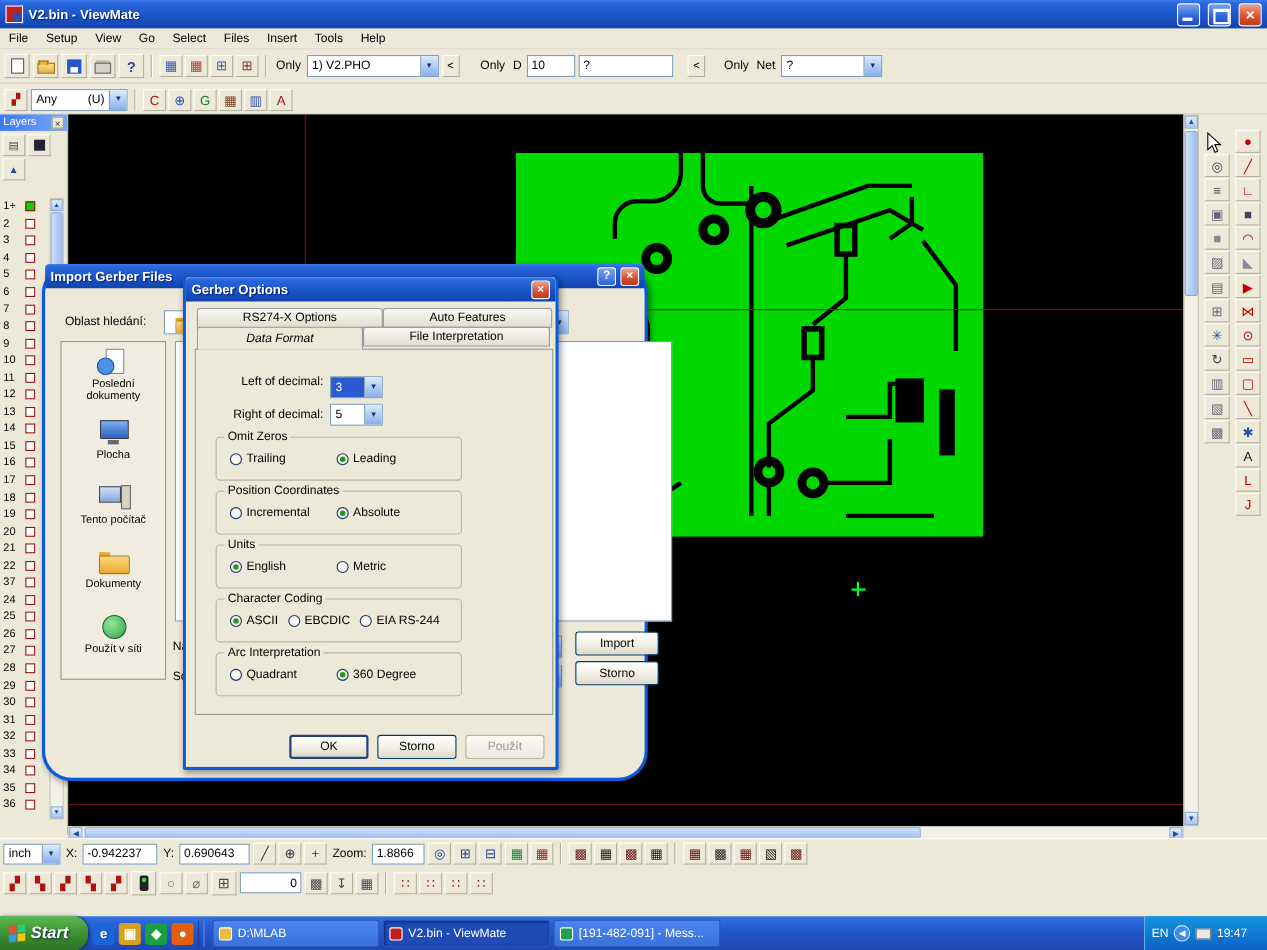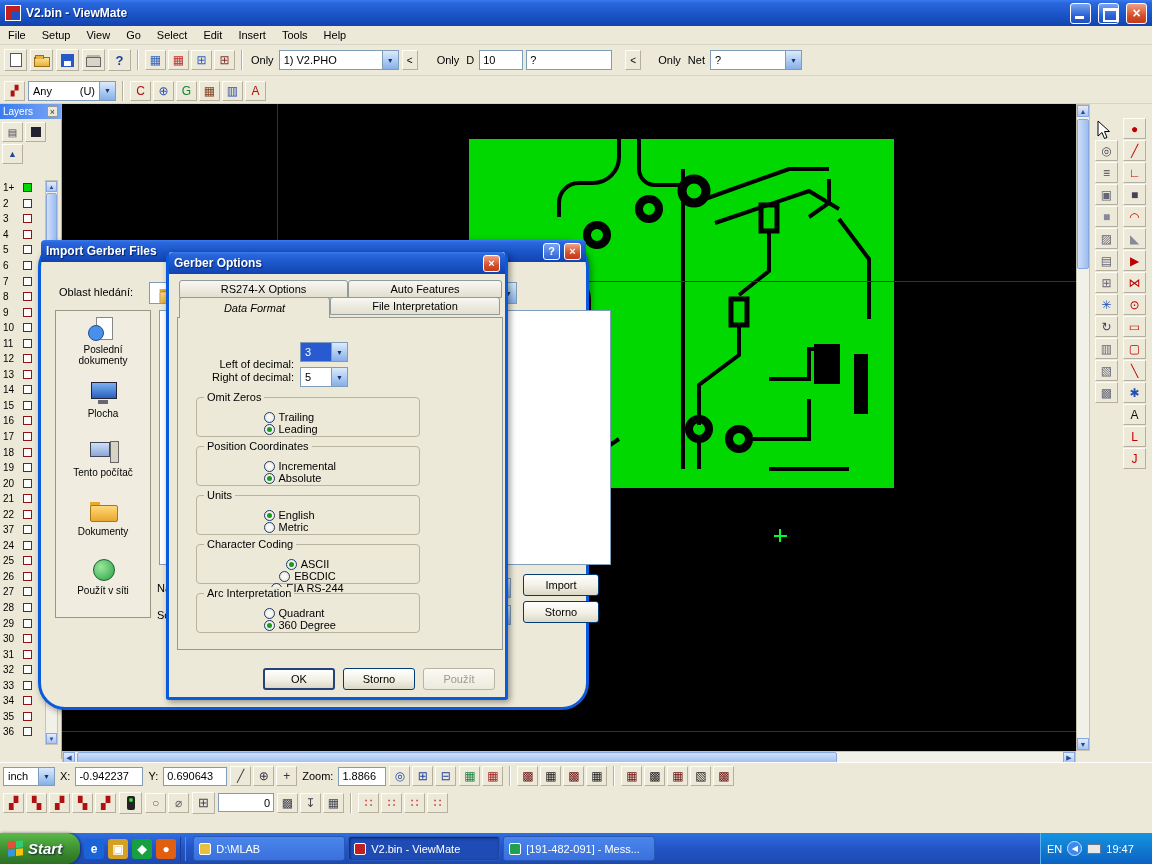--- a/index.html
+++ b/index.html
@@ -115,21 +115,21 @@
   
   #gerberdlg{left:166px;top:252px;width:342px;height:448px;z-index:20;}
   .tab{position:absolute;height:18px;display:flex;align-items:center;justify-content:center;font-size:11px;
     background:linear-gradient(#f8f7f2,#e2dfcf);border:1px solid #919b9c;border-radius:3px 3px 0 0;}
   .tab.active{height:21px;background:#ece9d8;border-bottom:none;z-index:3;}
   .tabpanel{position:absolute;left:8px;top:65px;width:326px;height:333px;background:#ece9d8;border:1px solid #919b9c;}
   .dlabel{position:absolute;white-space:nowrap;}
   .ra{text-align:right;}
   .grp{position:absolute;left:18px;width:224px;height:40px;border:1px solid #b8b4a0;border-radius:4px;}
   .grp .glabel{position:absolute;left:7px;top:-7px;background:#ece9d8;padding:0 3px;font-size:11px;}
-  .grp-row{position:absolute;left:12px;right:4px;top:13px;display:flex;align-items:center;flex-direction:column;}
+  .grp-row{position:absolute;left:12px;right:4px;top:13px;display:flex;align-items:center;}
   .grp.c2 .opt{width:97px;}
   .grp.c3 .opt{margin-right:9px;}
   .opt{display:flex;align-items:center;gap:4px;white-space:nowrap;}
   .radio{width:11px;height:11px;border-radius:50%;border:1px solid #1a3a6b;background:radial-gradient(#fff,#e8e4d8);position:relative;flex:0 0 auto;}
   .radio.sel::after{content:"";position:absolute;left:2px;top:2px;width:5px;height:5px;border-radius:50%;background:#1c9a1c;}
   .combo.hl .val{background:#2a5ad0;color:#fff;}
 
   
   .statusbar{position:absolute;left:0;top:762px;right:0;height:27px;background:#ece9d8;display:flex;align-items:center;gap:3px;padding:0 3px;border-top:1px solid #fff;}
   .tb3{position:absolute;left:0;top:789px;right:0;height:27px;background:#ece9d8;display:flex;align-items:center;gap:3px;padding:0 3px;}
@@ -164,21 +164,21 @@
     <div class="winbtn wmax"></div>
     <div class="winbtn close wclose"></div>
   </div>
 
   <div class="menubar">
       <div class="menu-item">File</div>
       <div class="menu-item">Setup</div>
       <div class="menu-item">View</div>
       <div class="menu-item">Go</div>
       <div class="menu-item">Select</div>
-      <div class="menu-item">Edit</div>
+      <div class="menu-item">Files</div>
       <div class="menu-item">Insert</div>
       <div class="menu-item">Tools</div>
       <div class="menu-item">Help</div>
     </div>
 
   <div class="toolbar tb1">
     <div class="tbtn">
         <span class="i-new"></span>
       </div>
     <div class="tbtn">
@@ -640,21 +640,21 @@
     </div>
     <div>
         <div class="tab" style="left: 10px; width: 169px; top: 28px;">RS274-X Options</div>
         <div class="tab" style="left: 179px; width: 154px; top: 28px;">Auto Features</div>
       </div>
     <div>
         <div class="tab active" style="left: 10px; width: 151px; top: 45px; font-style: italic;">Data Format</div>
         <div class="tab" style="left: 161px; width: 170px; top: 45px;">File Interpretation</div>
       </div>
     <div class="tabpanel">
-      <span class="dlabel ra" style="left:4px;top:40px;width:112px">Left of decimal:</span>
+      <span class="dlabel ra" style="left:4px;top:23px;width:112px">Left of decimal:</span>
       <div class="combo hl" style="position:absolute;left:122px;top:24px;width:48px">
         <span class="val">3</span>
         <span class="arrow">▼</span>
       </div>
       <span class="dlabel ra" style="left:4px;top:53px;width:112px">Right of decimal:</span>
       <div class="combo" style="position:absolute;left:122px;top:49px;width:48px">
         <span class="val">5</span>
         <span class="arrow">▼</span>
       </div>
       <div>

